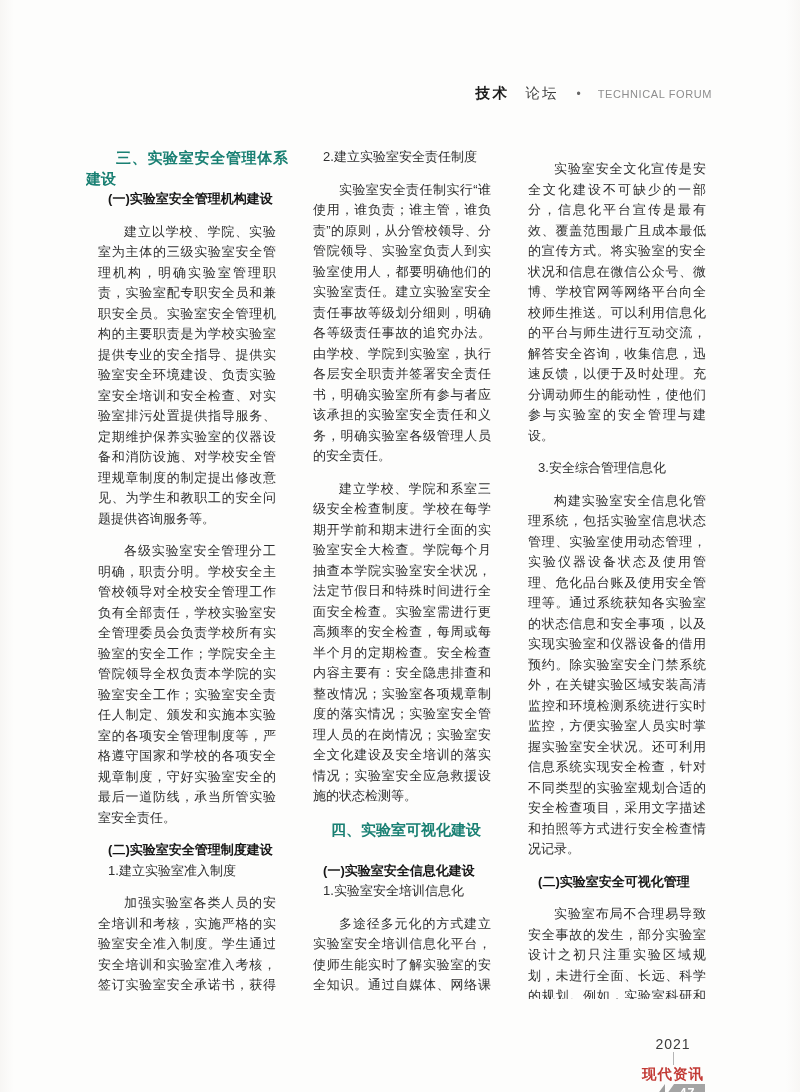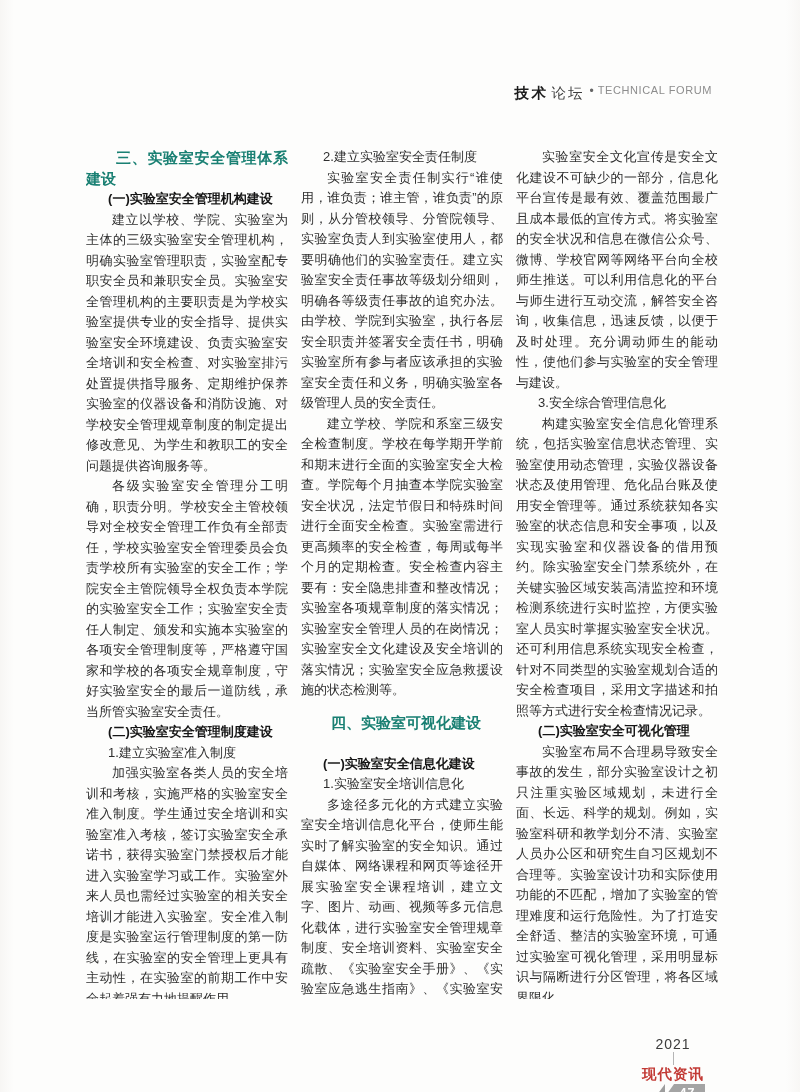--- a/index.html
+++ b/index.html
@@ -10,42 +10,42 @@
   }
   .page{
     position:relative;
     width:800px;height:1092px;
     background:linear-gradient(90deg,#f7f6f4 0px,#fdfdfc 14px,#fdfdfc 786px,#f8f7f5 800px);
     overflow:hidden;
   }
   
   .header{
     position:absolute;top:84px;right:88px;
-    display:flex;align-items:flex-start;gap:3px;
+    display:flex;align-items:center;gap:16px;
     white-space:nowrap;
   }
   .hdr-zh-bold{font-weight:bold;font-size:14.5px;letter-spacing:2.5px;color:#1c1c1c;}
   .hdr-zh-light{font-size:14.5px;letter-spacing:2px;color:#3d3d3d;}
   .hdr-dot{font-size:12px;color:#666;margin:0 1px 0 2px;}
   .hdr-en{font-size:11px;color:#8d8d8d;letter-spacing:0.6px;}
   
   .main{
     position:absolute;left:86px;top:147px;
     width:632px;height:852px;
     display:flex;gap:13px;
     overflow:hidden;
   }
   .col{
     width:202px;flex:0 0 202px;
     font-size:13px;line-height:20.5px;
     color:#2e2e2e;
     text-align:justify;
     overflow:hidden;
   }
-  .col p{margin:0;text-indent:2em;}
+  .col p{margin:12px;text-indent:2em;}
   .teal-heading{
     font-weight:bold;
     font-size:15px;line-height:21px;
     color:#1a8073;
     text-indent:2em;
     margin:0;
     text-align:justify;
   }
   .teal-heading.mid{margin:11px 0 21px 0;}
   .subhead{

